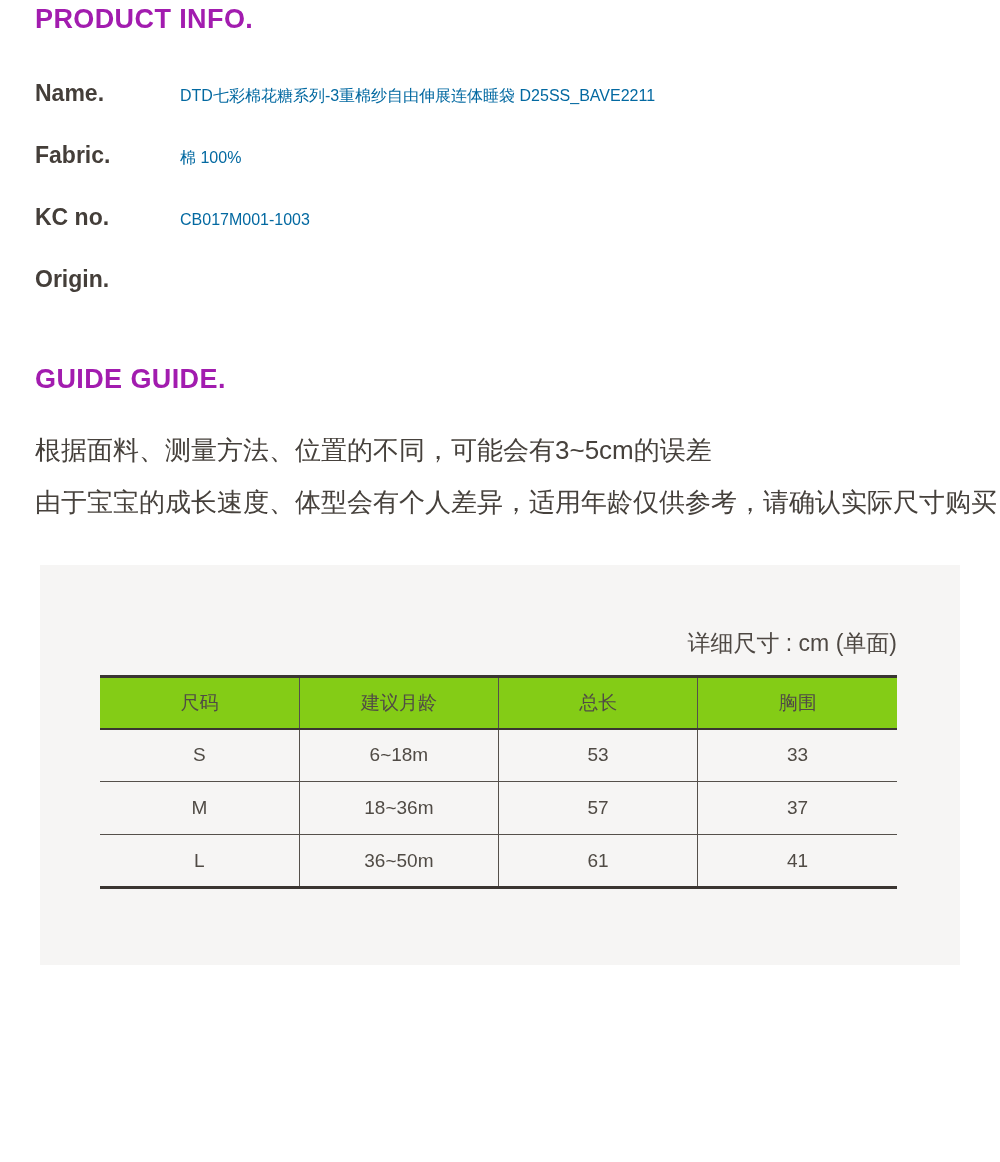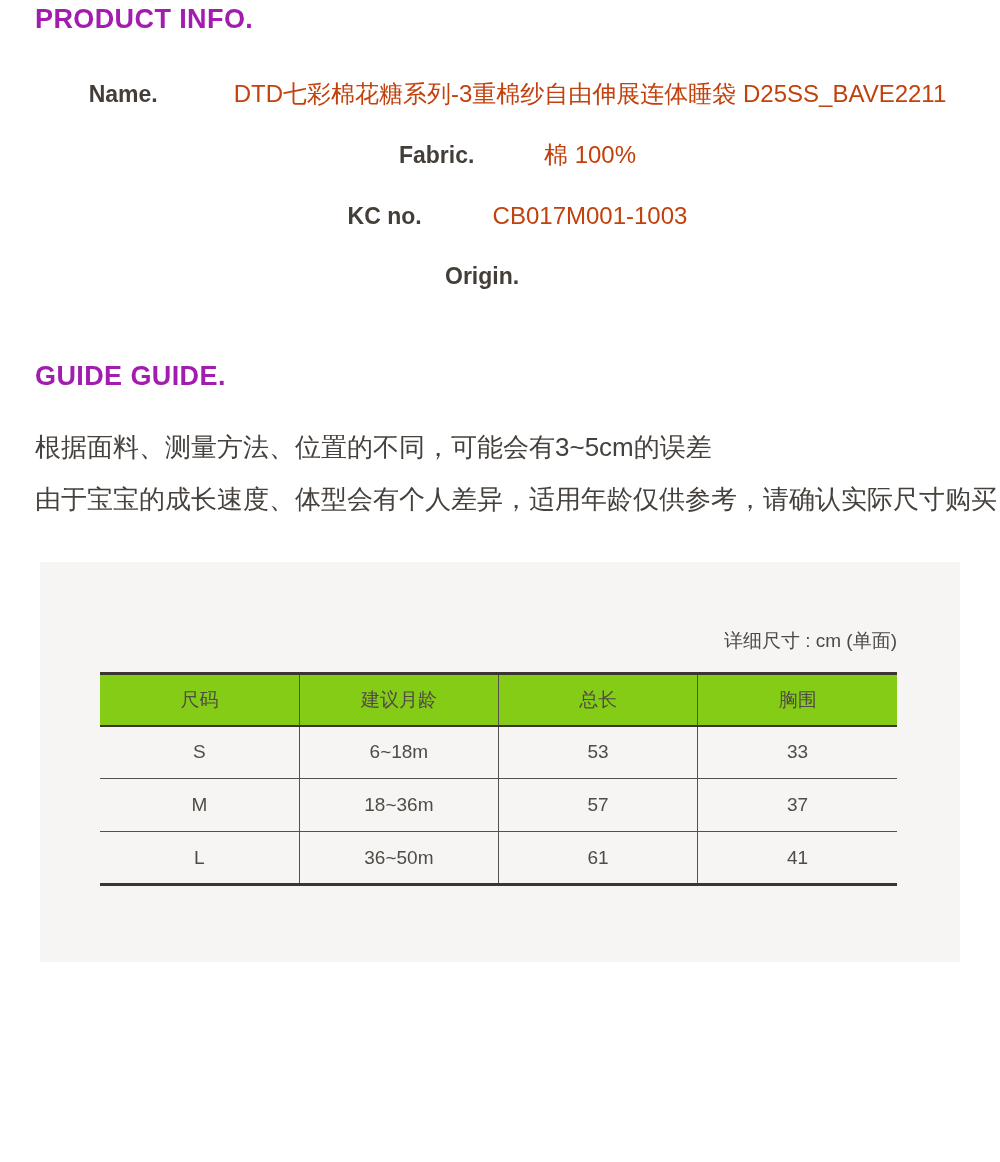--- a/index.html
+++ b/index.html
@@ -17,29 +17,29 @@
   .product-info { padding: 4px 0 0 35px; }
   .section-title {
     margin: 0;
     font-size: 27px;
     font-weight: 700;
     letter-spacing: 0.4px;
     color: #a21caf;
     line-height: 30px;
   }
   .product-info .section-title { margin-bottom: 46px; }
-  .field-row { display: flex; align-items: baseline; margin-bottom: 33px; line-height: 27px; justify-content: center; }
+  .field-row { display: flex; align-items: baseline; margin-bottom: 33px; line-height: 27px; }
   .field-label {
     width: 145px;
     flex: 0 0 145px;
     font-size: 23px;
     font-weight: 700;
     color: #443e39;
   }
-  .field-value { font-size: 24px; color: #c2410c; }
+  .field-value { font-size: 16px; color: #0369a1; }
 
   
   .size-guide { padding-top: 0; }
   .size-guide .section-title { margin: 71px 0 44px 35px; }
   .note {
     margin: 0 0 28px 35px;
     font-size: 26px;
     line-height: 24px;
     color: #46413c;
   }
@@ -47,21 +47,21 @@
   
   .size-box {
     margin: 51px 0 0 40px;
     width: 920px;
     height: 400px;
     background: #f6f5f4;
     padding: 67px 63px 0 60px;
   }
   .unit-note {
     text-align: right;
-    font-size: 19px;
+    font-size: 23px;
     line-height: 23px;
     color: #4e4843;
     margin-bottom: 20px;
   }
 
   
   table.size-table {
     width: 797px;
     table-layout: fixed;
     border-collapse: collapse;

